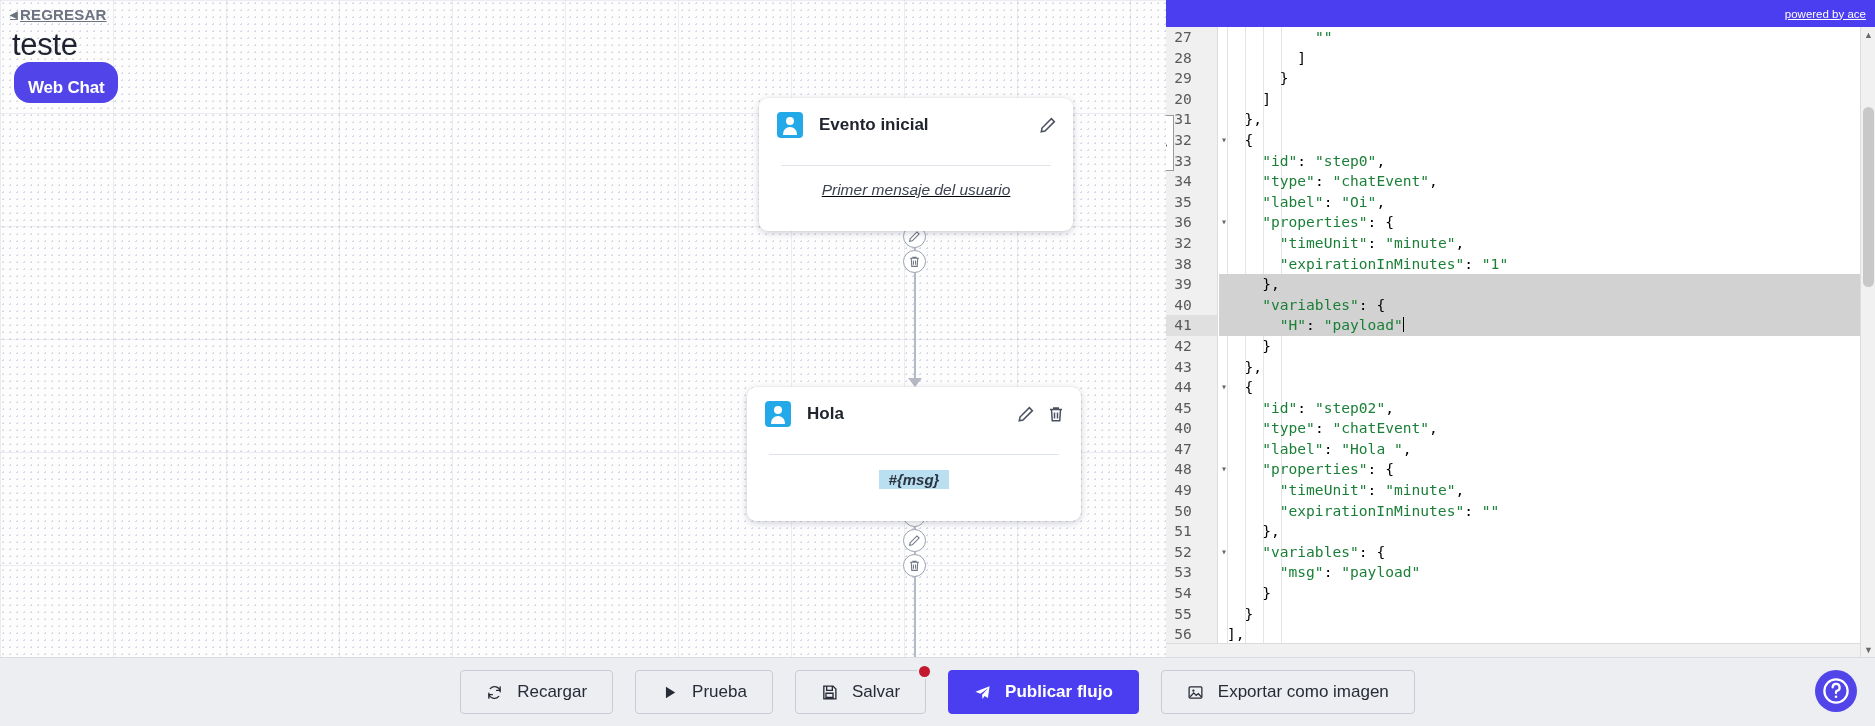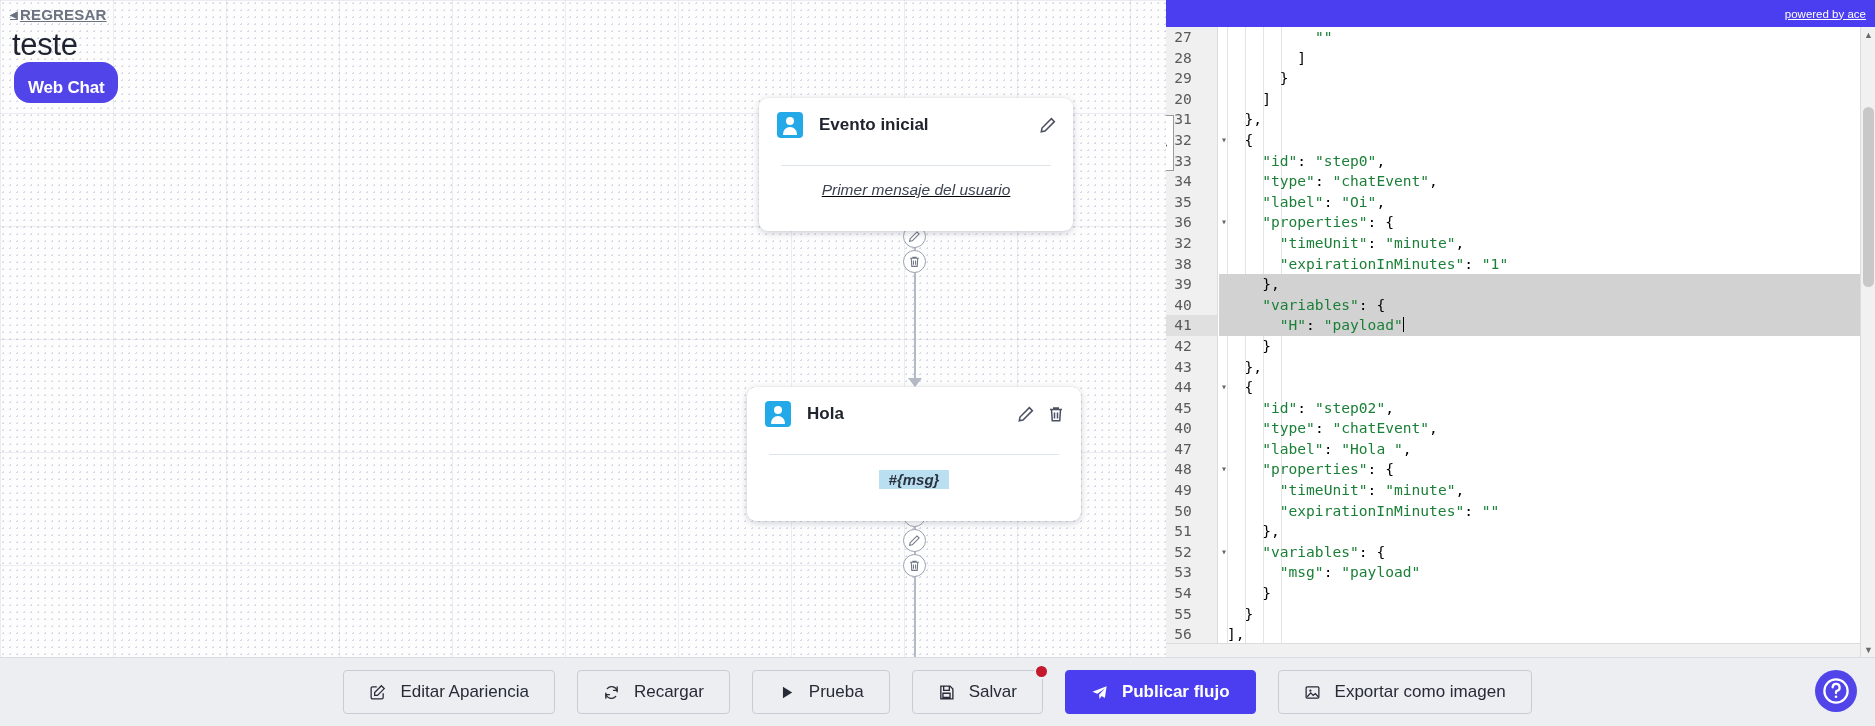--- a/index.html
+++ b/index.html
@@ -433,31 +433,20 @@
       <div class="thumb"></div>
       <div class="arr down">▼</div>
     </div>
     <div class="hscroll"></div>
   </div>
 
   <div class="toolbar" id="toolbar">
       <div class="tb-wrap">
         <button class="tb-btn">
           <span>
-            <svg viewBox="0 0 24 24" fill="none" stroke="currentColor" stroke-width="1.8">
-              <path d="M20 13v6a2 2 0 0 1-2 2H5a2 2 0 0 1-2-2V6a2 2 0 0 1 2-2h6"></path>
-              <path d="M17.5 2.5l4 4L12 16H8v-4z"></path>
-            </svg>
-          </span>
-          <span>Editar Apariencia</span>
-        </button>
-      </div>
-      <div class="tb-wrap">
-        <button class="tb-btn">
-          <span>
             <svg viewBox="0 0 24 24" fill="none" stroke="currentColor" stroke-width="1.9" stroke-linecap="round">
               <path d="M20 11a8 8 0 0 0-14-4.5M4 13a8 8 0 0 0 14 4.5"></path>
               <path d="M20 4v5h-5M4 20v-5h5"></path>
             </svg>
           </span>
           <span>Recargar</span>
         </button>
       </div>
       <div class="tb-wrap">
         <button class="tb-btn">

